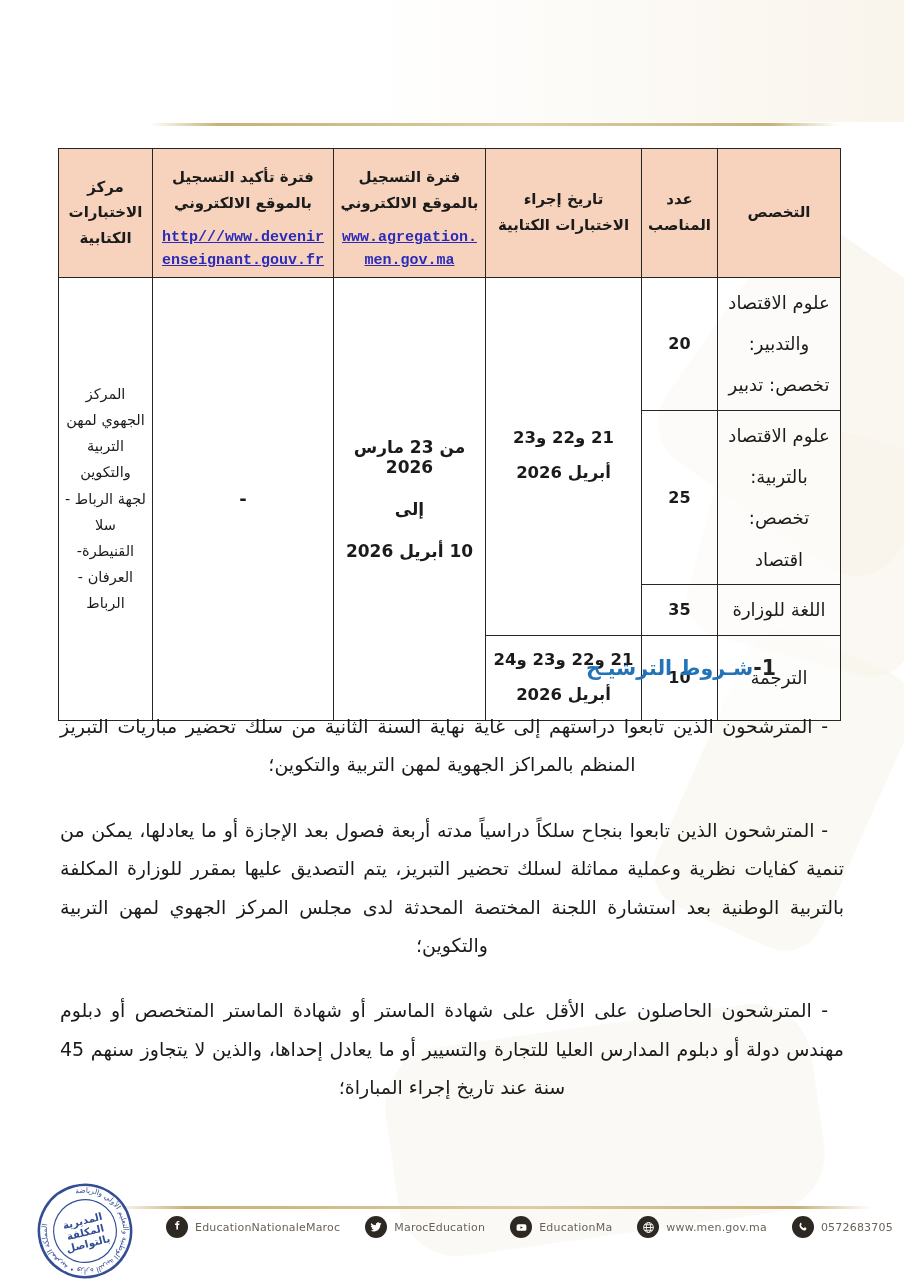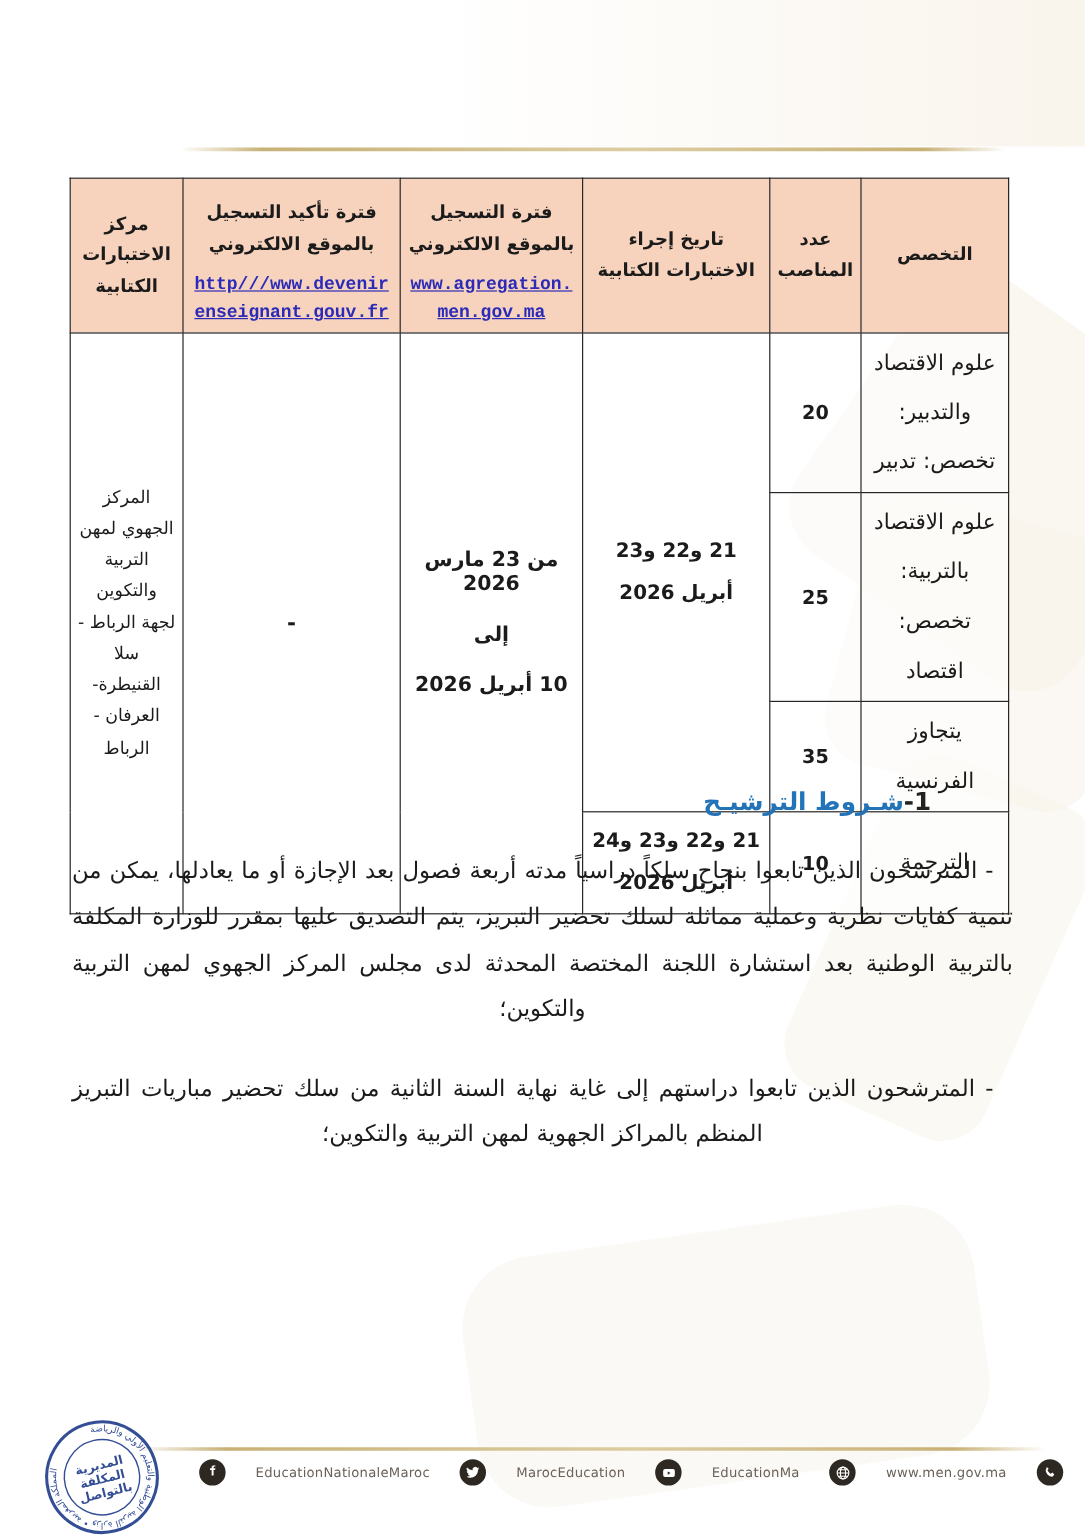--- a/index.html
+++ b/index.html
@@ -53,21 +53,21 @@
   .conditions{position:absolute;left:60px;width:784px;top:656px;direction:rtl;}
   .sec-title{text-align:right;padding-right:68px;font-size:20.5px;font-weight:bold;color:#222;}
   .sec-title .t-blue{color:var(--title_blue,#2273b8);}
   .sec-intro{margin-top:24px;text-align:right;padding-right:55px;font-size:19px;}
   .sec-bullets p{
     margin:27px 0 0;font-size:19px;line-height:2.02;
     text-align:justify;text-align-last:center;text-indent:16px;
   }
   
   .footer-items{position:absolute;left:166px;top:1216px;display:flex;align-items:center;gap:25px;}
-  .f-item{display:flex;align-items:center;gap:25px;}
+  .f-item{display:flex;align-items:center;gap:7px;}
   .f-icon{width:22px;height:22px;border-radius:50%;background:var(--icon_bg,#2e2823);
     display:flex;align-items:center;justify-content:center;flex:0 0 auto;}
   .f-icon svg{display:block;}
   .f-label{font-size:11px;color:var(--footer_text,#6a625a);letter-spacing:.2px;white-space:nowrap;}
   .stamp{position:absolute;left:36px;top:1182px;width:98px;height:98px;transform:rotate(-14deg);opacity:.92;}
 </style>
 </head>
 <body style="--header_bg: #f7d3bd; --border: #262626; --link_blue: #2b2bb8; --title_blue: #2273b8; --gold: #c8b176; --footer_text: #6a625a; --icon_bg: #2e2823; --stamp_navy: #23408e;">
 
 <div class="wm wm-top"></div>
@@ -119,38 +119,39 @@
         <div>10 أبريل 2026</div>
       </td>
       <td class="cell-dash" rowspan="4">-</td>
       <td class="cell-center" rowspan="4">المركز الجهوي لمهن التربية والتكوين لجهة الرباط - سلا القنيطرة- العرفان - الرباط</td>
     </tr>
     <tr style="height:113px">
       <td class="cell-specialty">علوم الاقتصاد بالتربية: تخصص: اقتصاد</td>
       <td class="cell-positions">25</td>
     </tr>
     <tr style="height:50px">
-      <td class="cell-specialty">يتجاوز الفرنسية</td>
+      <td class="cell-specialty">اللغة للوزارة</td>
       <td class="cell-positions">35</td>
     </tr>
     <tr style="height:85px">
       <td class="cell-specialty">الترجمة</td>
       <td class="cell-positions">10</td>
       <td class="cell-date">21 و22 و23 و24 أبريل 2026</td>
     </tr>
   </tbody>
 </table>
 
 <div class="conditions">
   <div class="sec-title">
     <span>1</span><span>-</span><span class="t-blue">شـروط الترشيـح</span>
   </div>
   <div class="sec-bullets">
+    <p>- المترشحون الذين تابعوا دراستهم إلى غاية نهاية السنة الثانية من سلك تحضير مباريات التبريز المنظم بالمراكز الجهوية لمهن التربية والتكوين؛</p>
     <p>- المترشحون الذين تابعوا بنجاح سلكاً دراسياً مدته أربعة فصول بعد الإجازة أو ما يعادلها، يمكن من تنمية كفايات نظرية وعملية مماثلة لسلك تحضير التبريز، يتم التصديق عليها بمقرر للوزارة المكلفة بالتربية الوطنية بعد استشارة اللجنة المختصة المحدثة لدى مجلس المركز الجهوي لمهن التربية والتكوين؛</p>
-    <p>- المترشحون الذين تابعوا دراستهم إلى غاية نهاية السنة الثانية من سلك تحضير مباريات التبريز المنظم بالمراكز الجهوية لمهن التربية والتكوين؛</p>
+    <p>- المترشحون الحاصلون على الأقل على شهادة الماستر أو شهادة الماستر المتخصص أو دبلوم مهندس دولة أو دبلوم المدارس العليا للتجارة والتسيير أو ما يعادل إحداها، والذين لا يتجاوز سنهم 45 سنة عند تاريخ إجراء المباراة؛</p>
   </div>
 </div>
 
 <div class="footer-items">
   <div class="f-item">
     <span class="f-icon">
       <svg width="12" height="12" viewBox="0 0 24 24">
           <path fill="#fff" d="M14 8h2.5l.5-3h-3V3.5c0-.9.3-1.5 1.6-1.5H17V-0.8 0h-2.3C12 0 10.7 1.4 10.7 3.7V5H8v3h2.7v9H14V8z"></path>
         </svg>
     </span>

